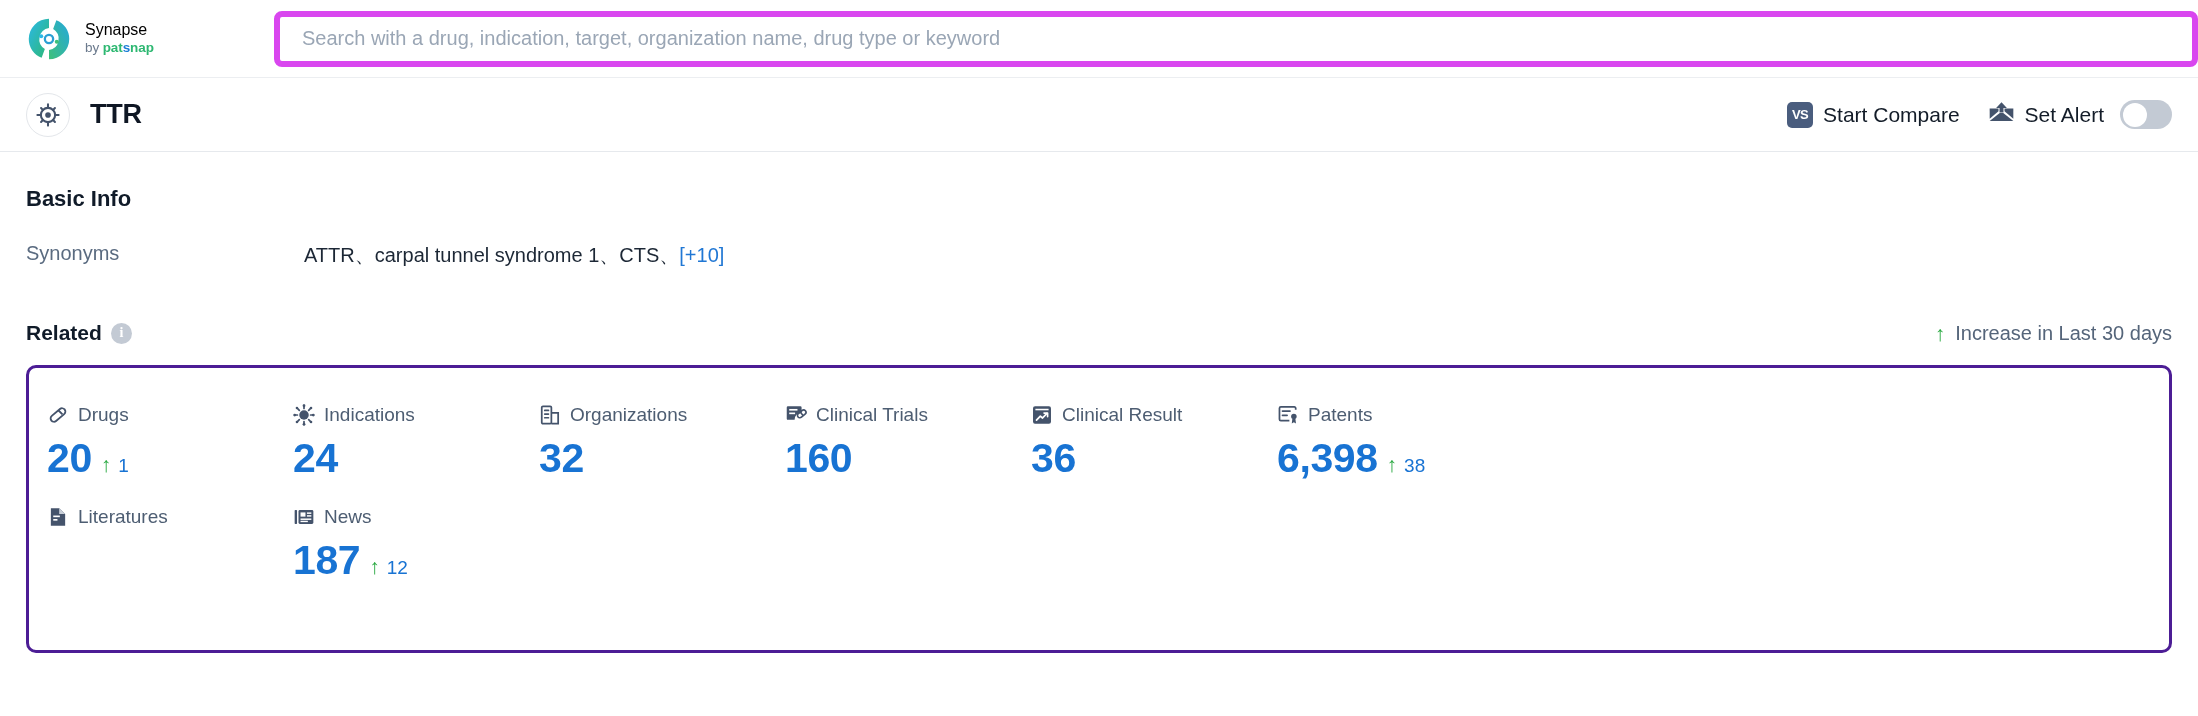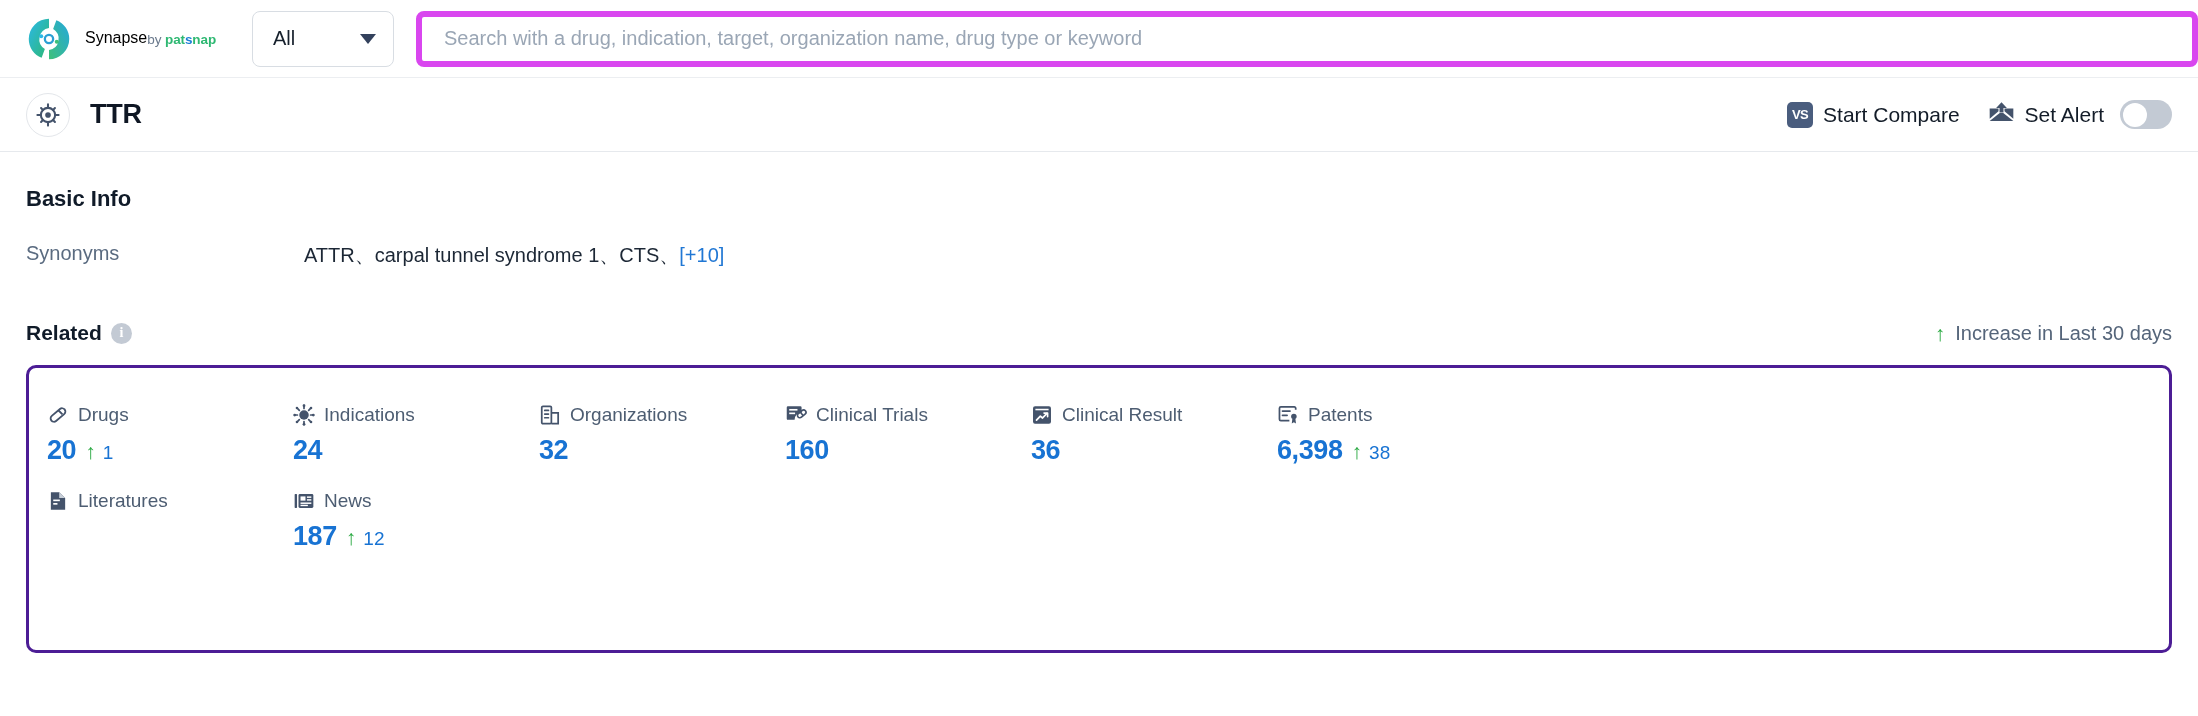--- a/index.html
+++ b/index.html
@@ -15,21 +15,21 @@
   .topbar {
     height: 78px;
     display: flex;
     align-items: center;
     background: #ffffff;
     border-bottom: 1px solid #eceef1;
     padding: 0 0 0 26px;
   }
   .brand { display: flex; align-items: center; gap: 13px; flex: none; width: 226px; }
   .brand-logo { width: 46px; height: 46px; flex: none; }
-  .brand-text { display: flex; flex-direction: row; line-height: 1; }
+  .brand-text { display: flex; flex-direction: column; line-height: 1; }
   .brand-sub {
     font-size: 13.5px; font-weight: 700; margin-top: 3px; letter-spacing: -0.1px;
     white-space: nowrap;
   }
   .brand-sub .by { color: #6b7a8d; font-weight: 400; }
   .brand-sub .pat { color: #2eb872; }
   .brand-sub .s   { color: #1c7ed6; }
   .brand-sub .nap { color: #2eb872; }
 
   .scope-select {
@@ -146,21 +146,21 @@
     grid-template-columns: repeat(6, 246px);
     row-gap: 24px;
     padding-left: 18px;
   }
   .stat { display: block; cursor: pointer; }
   .stat-head { display: flex; align-items: center; gap: 9px; }
   .stat-icon { width: 22px; height: 22px; flex: none; display: block; }
   .stat-label { font-size: 19px; color: #4d5d72; white-space: nowrap; }
   .stat-valrow { display: flex; align-items: baseline; gap: 9px; margin-top: 9px; }
   .stat-value {
-    font-size: 27px; font-weight: 700; color: #1873d3; letter-spacing: -0.4px;
+    font-size: 41px; font-weight: 700; color: #1873d3; letter-spacing: -0.4px;
   }
   .delta { display: flex; align-items: baseline; gap: 7px; }
   .delta-arrow { color: #2aa942; font-size: 21px; font-weight: 700; line-height: 1; }
   .delta-num { font-size: 19px; color: #1873d3; }
 </style>
 </head>
 <body>
 
 <div class="topbar">
 
@@ -181,24 +181,20 @@
       <circle cx="50" cy="50" r="9" fill="none" stroke="#2b9fd4" stroke-width="5"></circle>
       <circle cx="33" cy="44" r="4.5" fill="#2bb8e8"></circle>
       <circle cx="67" cy="56" r="4.5" fill="#3ec07a"></circle>
     </svg>
     <div class="brand-text">
       <span>Synapse</span>
       <span class="brand-sub"><span class="by">by </span><span class="pat">pat</span><span class="s">s</span><span class="nap">nap</span></span>
     </div>
   </div>
 
-  <div class="scope-select">
-    <span>All</span>
-    <span class="caret"></span>
-  </div>
 
   <div class="search-wrap">
     <input class="search-input" type="text" placeholder="Search with a drug, indication, target, organization name, drug type or keyword" style="">
   </div>
 </div>
 
 <div class="entitybar">
   <div class="entity-left">
     <span class="entity-icon-circle">
       <svg width="26" height="26" viewBox="0 0 24 24" fill="none" stroke="#44536b" stroke-width="1.9">

